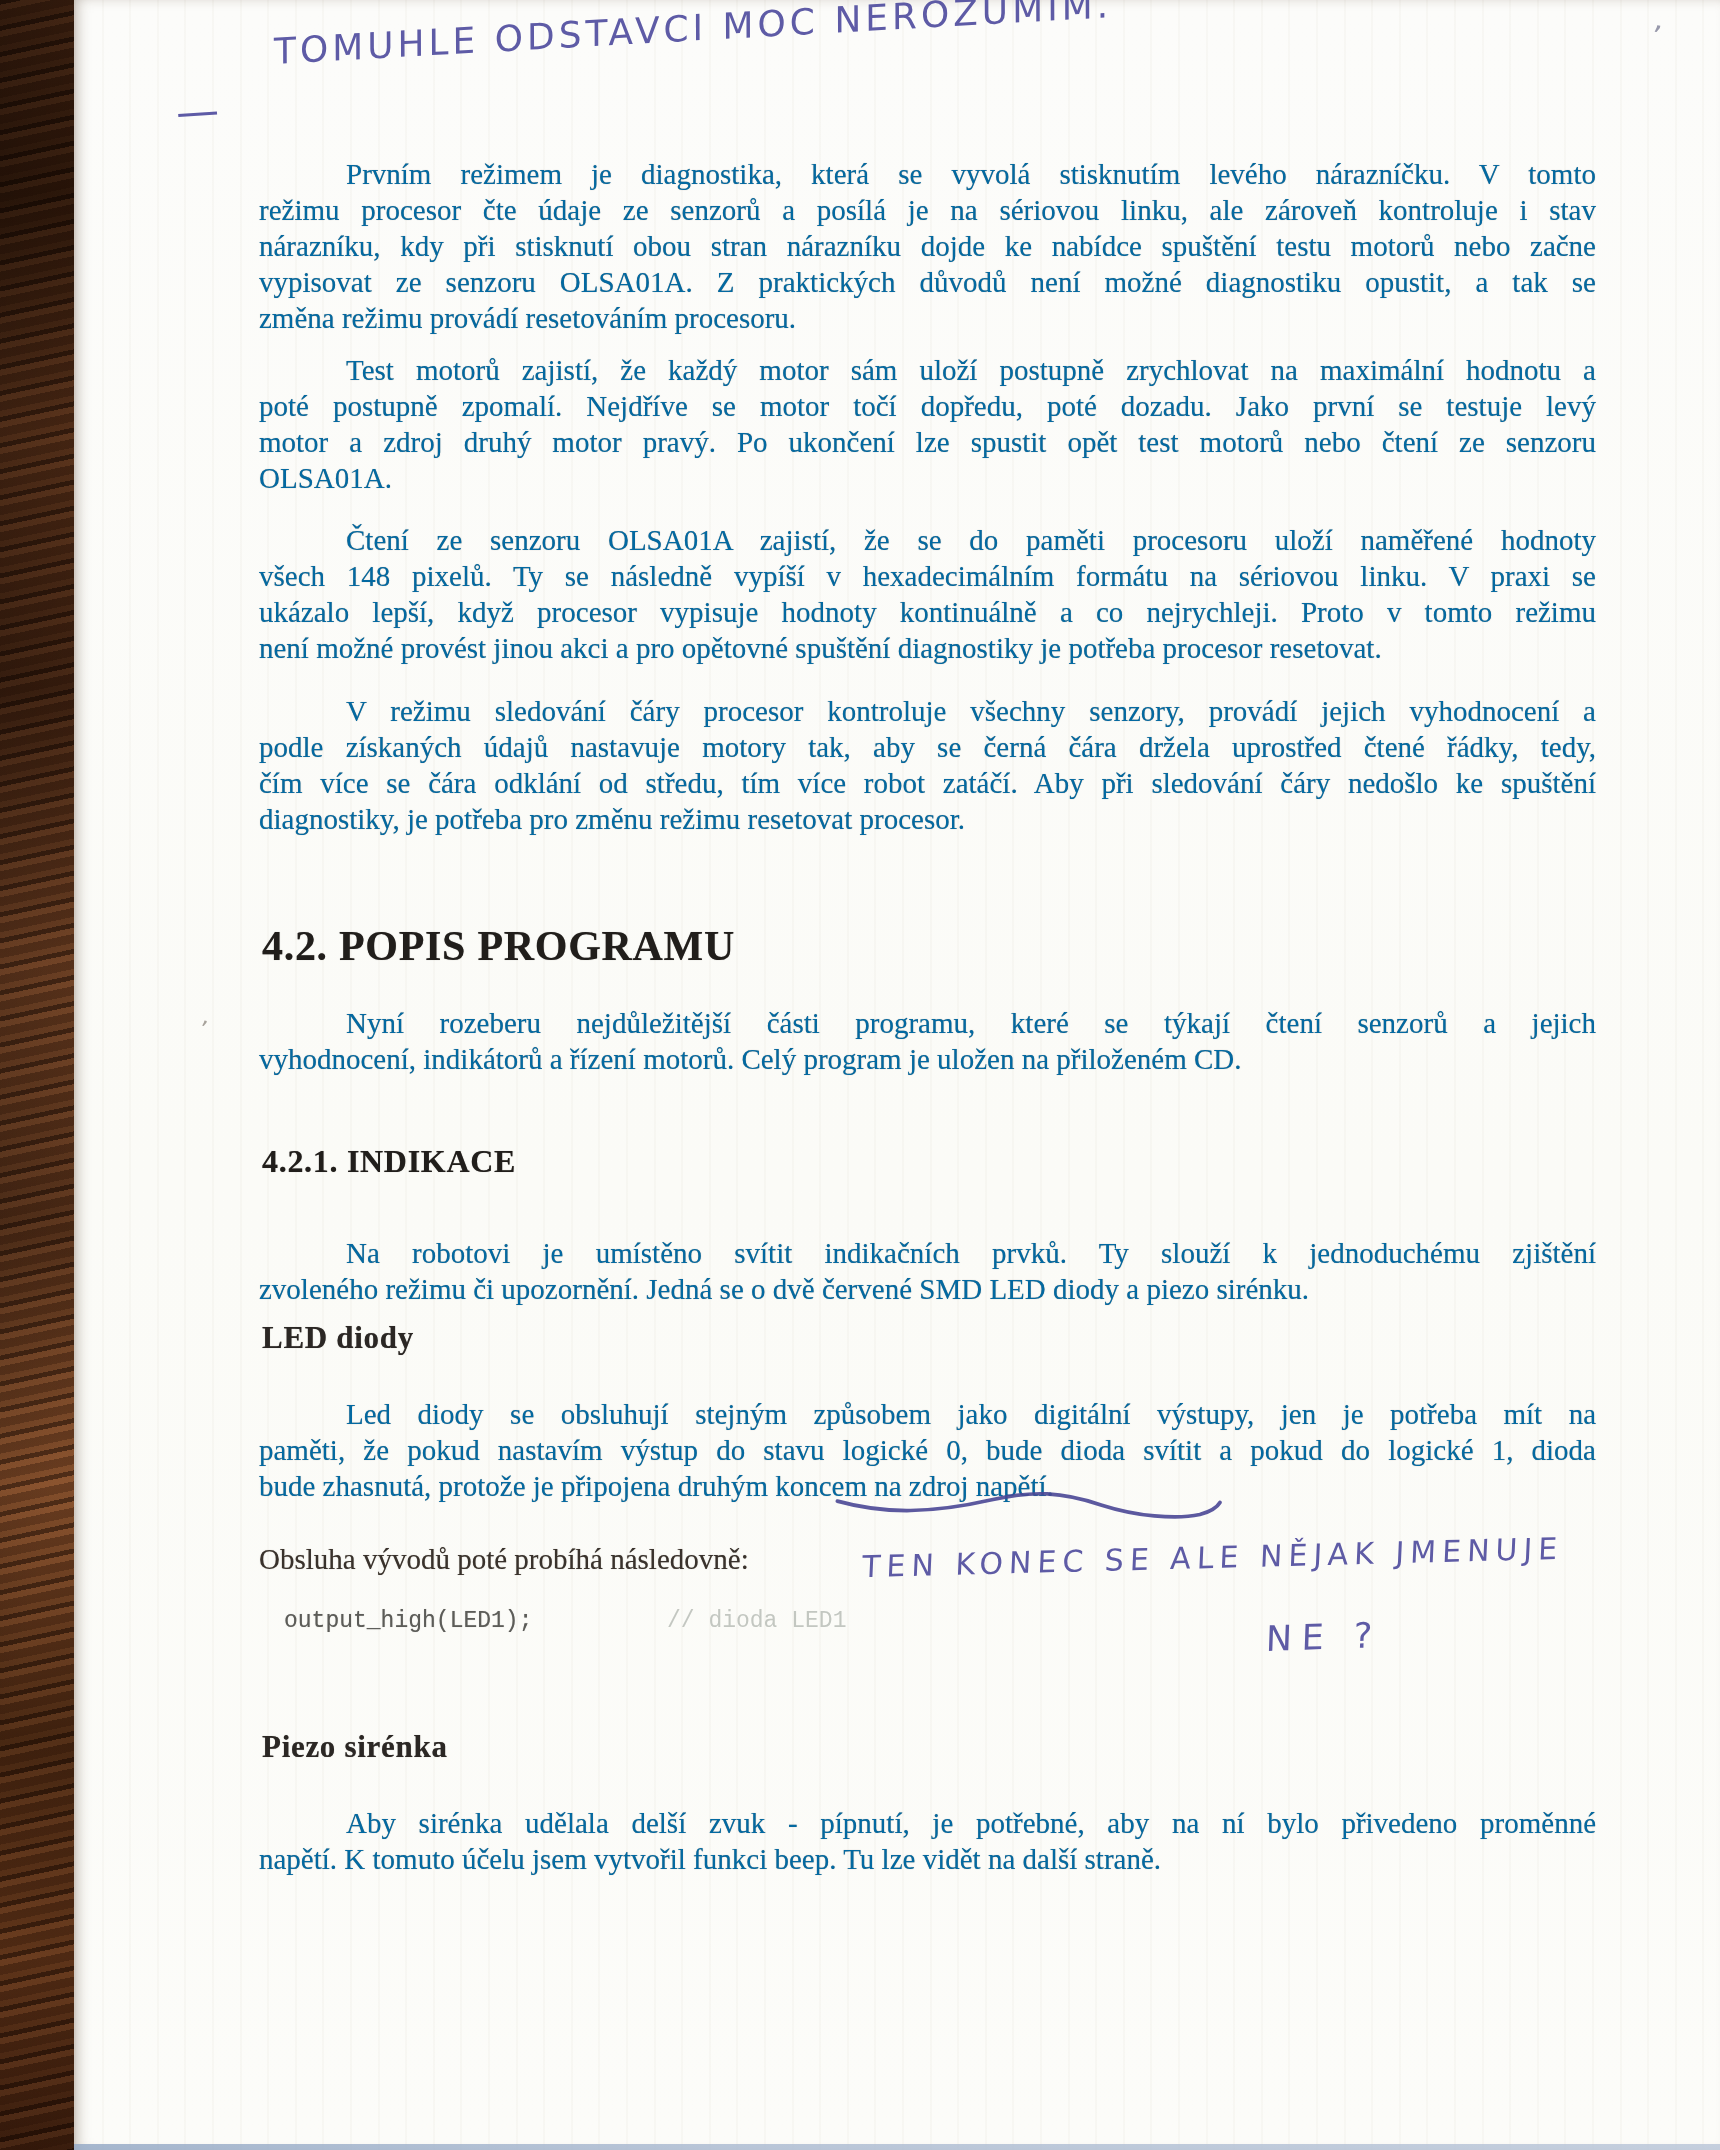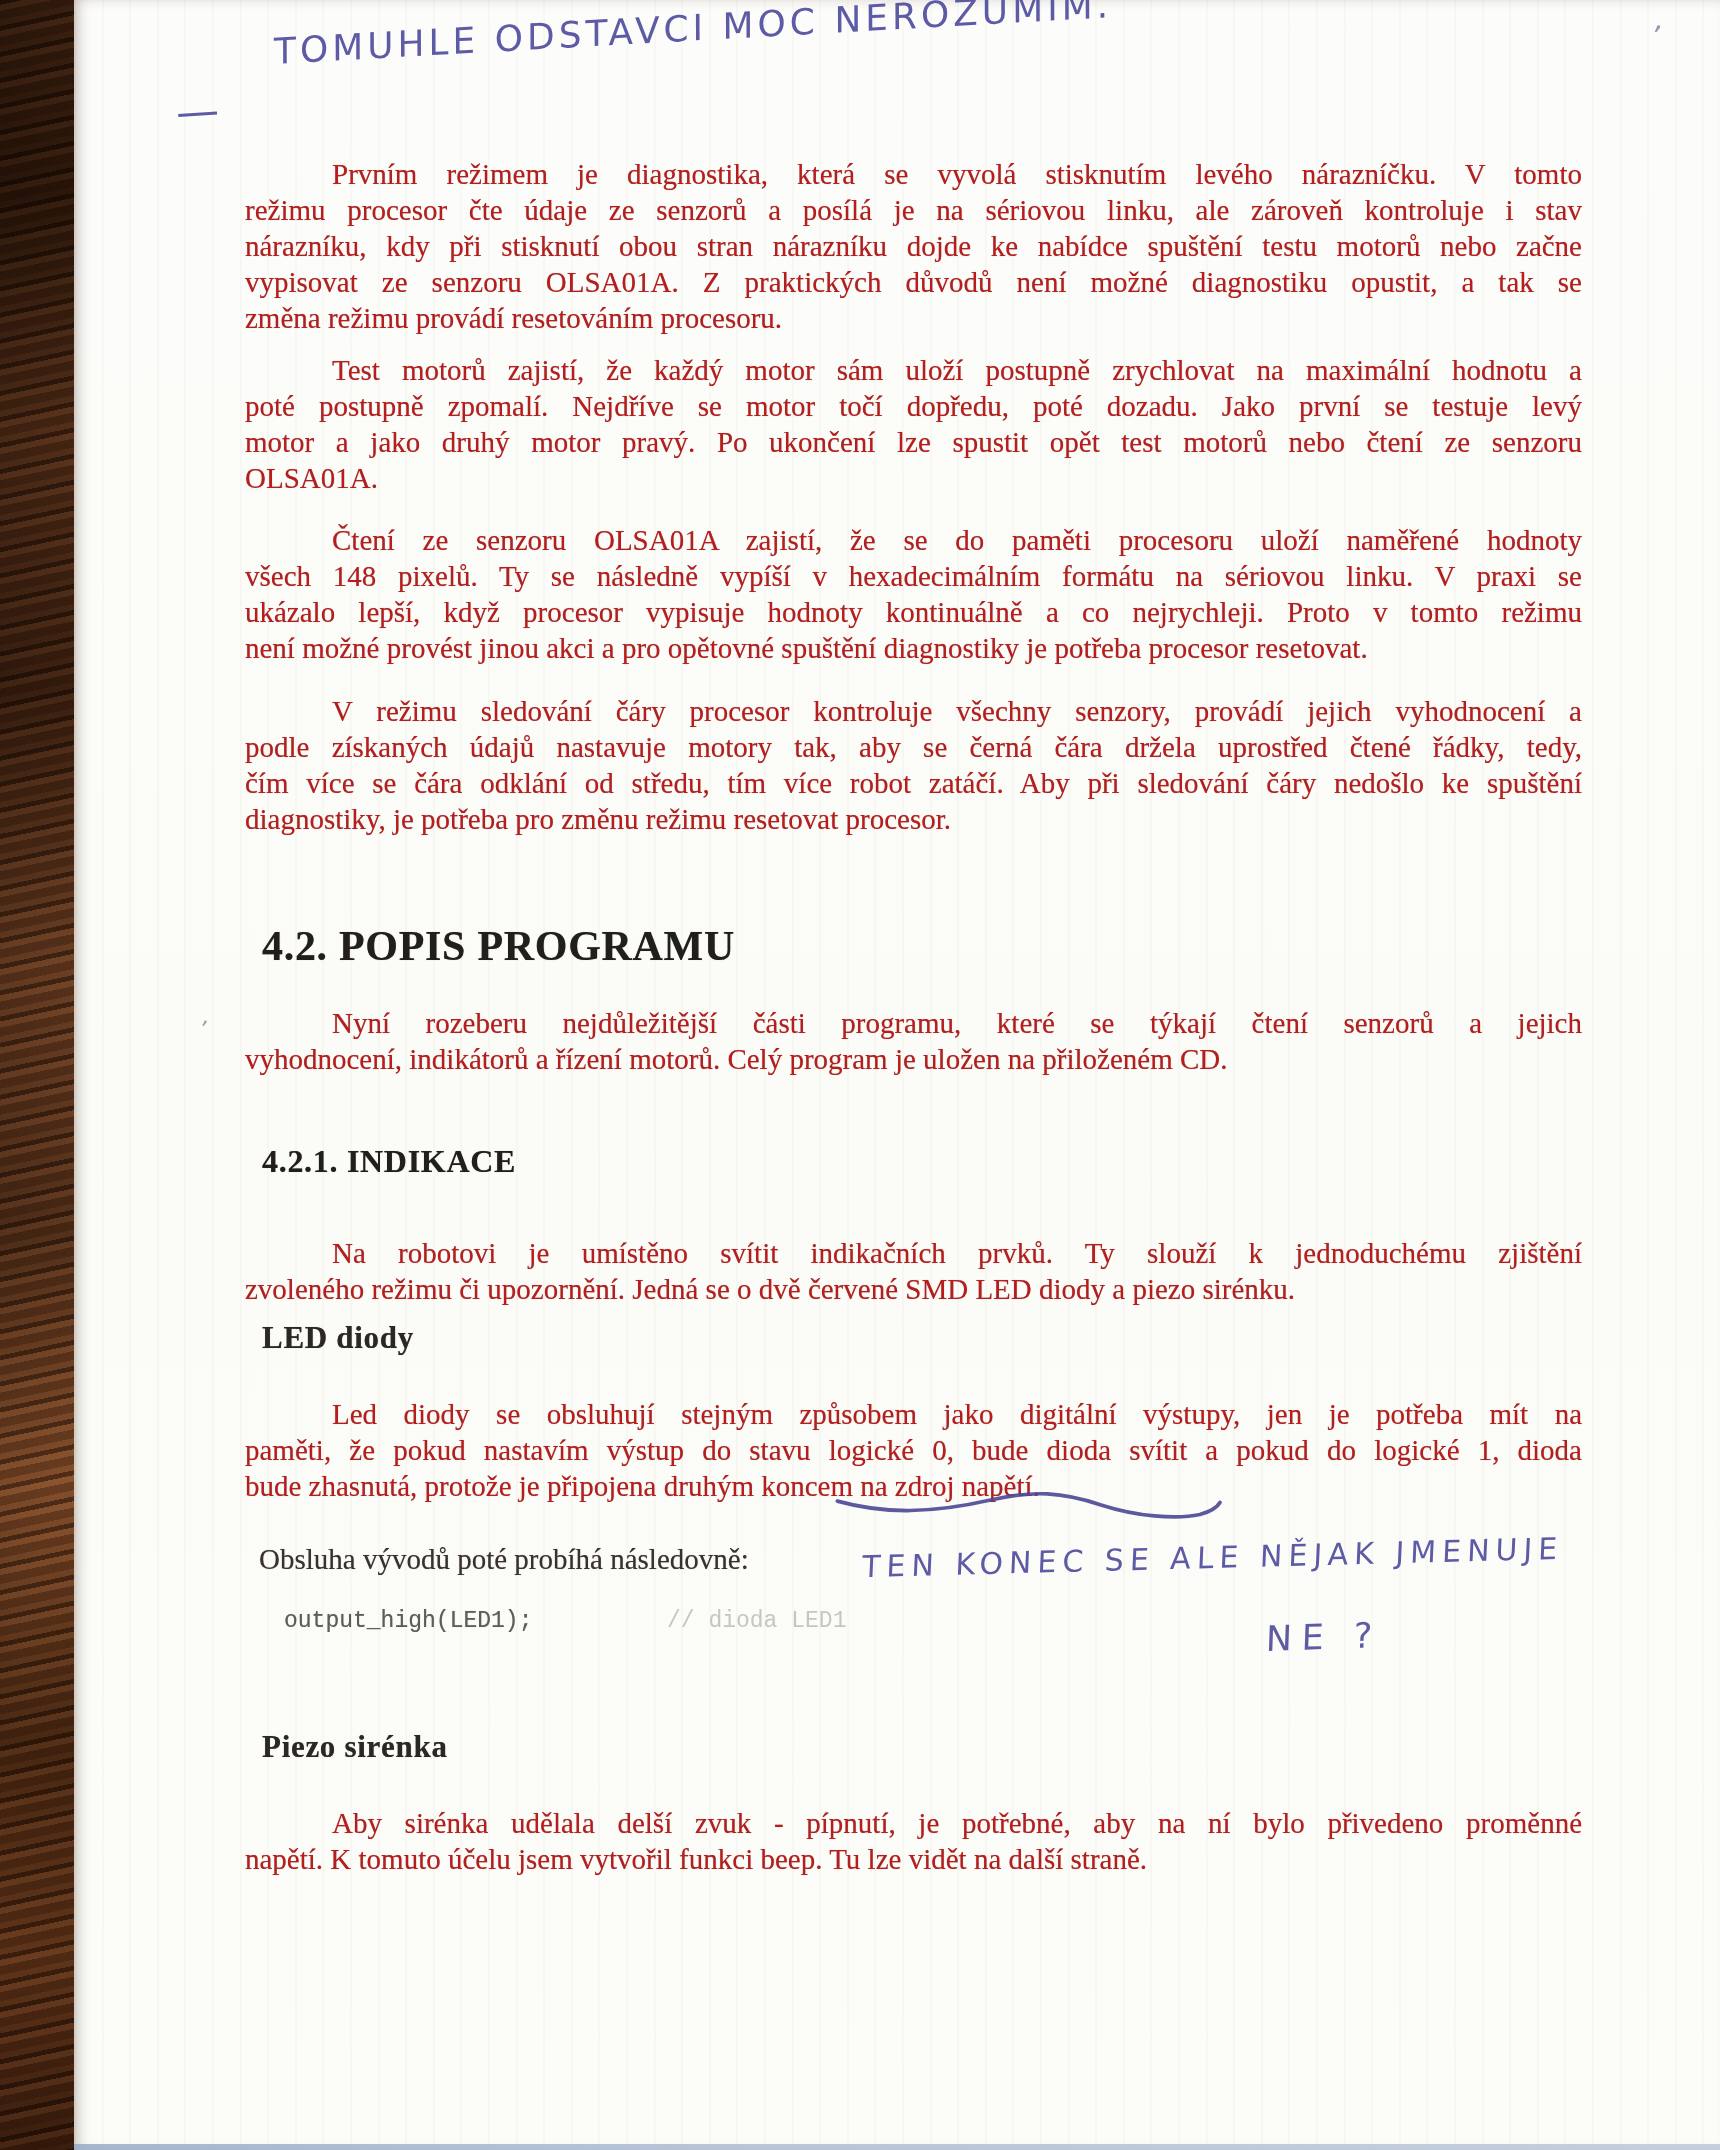--- a/index.html
+++ b/index.html
@@ -34,22 +34,22 @@
   }
   
   .scan-edge{
     position:absolute;left:74px;right:0;top:2144px;height:6.7px;
     background:linear-gradient(90deg,#97abc7,#aebdd3 40%,#bcc8da);
     opacity:.85;
   }
 
   
   .para{
-    position:absolute;left:245px;width:1337px;
-    font-size:29px;line-height:36px;color:#b91c1c;
+    position:absolute;left:259px;width:1337px;
+    font-size:29px;line-height:36px;color:#0369a1;
     text-shadow:0 0 0.8px rgba(84,72,60,.55);
   }
   .textline{text-align:justify;text-align-last:justify;}
   .textline.last{text-align-last:left;}
   .para.indent .textline:first-child{text-indent:87px;}
 
   .h-section{
     position:absolute;left:262px;
     font-family:Liberation Serif, serif;font-weight:bold;
     color:#211e1b;text-shadow:0 0 0.7px rgba(40,35,30,.6);
@@ -117,21 +117,21 @@
   <div class="para indent" style="top:156px">
       <div class="textline">Prvním režimem je diagnostika, která se vyvolá stisknutím levého nárazníčku. V tomto</div>
       <div class="textline">režimu procesor čte údaje ze senzorů a posílá je na sériovou linku, ale zároveň kontroluje i stav</div>
       <div class="textline">nárazníku, kdy při stisknutí obou stran nárazníku dojde ke nabídce spuštění testu motorů nebo začne</div>
       <div class="textline">vypisovat ze senzoru OLSA01A. Z praktických důvodů není možné diagnostiku opustit, a tak se</div>
       <div class="textline last">změna režimu provádí resetováním procesoru.</div>
     </div>
   <div class="para indent" style="top:352px">
       <div class="textline">Test motorů zajistí, že každý motor sám uloží postupně zrychlovat na maximální hodnotu a</div>
       <div class="textline">poté postupně zpomalí. Nejdříve se motor točí dopředu, poté dozadu. Jako první se testuje levý</div>
-      <div class="textline">motor a jako druhý motor pravý. Po ukončení lze spustit opět test motorů nebo čtení ze senzoru</div>
+      <div class="textline">motor a zdroj druhý motor pravý. Po ukončení lze spustit opět test motorů nebo čtení ze senzoru</div>
       <div class="textline last">OLSA01A.</div>
     </div>
   <div class="para indent" style="top:522px">
       <div class="textline">Čtení ze senzoru OLSA01A zajistí, že se do paměti procesoru uloží naměřené hodnoty</div>
       <div class="textline">všech 148 pixelů. Ty se následně vypíší v hexadecimálním formátu na sériovou linku. V praxi se</div>
       <div class="textline">ukázalo lepší, když procesor vypisuje hodnoty kontinuálně a co nejrychleji. Proto v tomto režimu</div>
       <div class="textline last">není možné provést jinou akci a pro opětovné spuštění diagnostiky je potřeba procesor resetovat.</div>
     </div>
   <div class="para indent" style="top:693px">
       <div class="textline">V režimu sledování čáry procesor kontroluje všechny senzory, provádí jejich vyhodnocení a</div>

